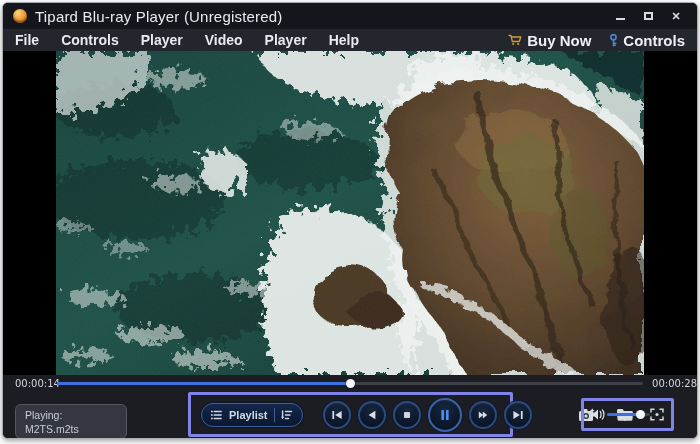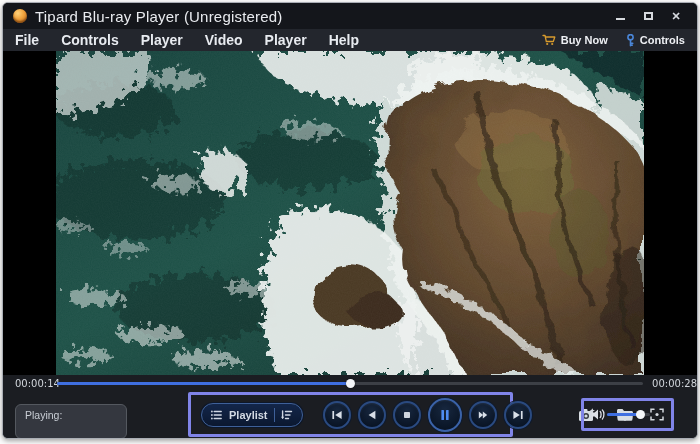--- a/index.html
+++ b/index.html
@@ -21,21 +21,21 @@
   .win-btns { margin-left:auto; display:flex; align-items:center; gap:14px; padding-right:4px; }
   .win-btn { width:14px; height:12px; display:flex; align-items:center; justify-content:center; cursor:pointer; }
   .glyph-min { width:9px; height:2px; background:#d6d9de; margin-top:6px; }
   .glyph-max { width:9px; height:8px; border:2px solid #d6d9de; }
   .glyph-close { color:#d6d9de; font-size:11px; font-weight:bold; line-height:1; }
 
   
   .menubar { height:22px; background:#23262d; display:flex; align-items:center; padding:0 12px; gap:22px; flex:0 0 auto; }
   .menu-item { color:#e8ebf0; font-size:14px; font-weight:600; cursor:pointer;text-align:center; }
   .menubar-right { margin-left:auto; display:flex; align-items:center; gap:18px; }
-  .mb-link { display:flex; align-items:center; gap:5px; color:#eef0f4; font-size:11px; font-weight:600; cursor:pointer; }
+  .mb-link { display:flex; align-items:center; gap:5px; color:#eef0f4; font-size:15px; font-weight:600; cursor:pointer; }
   .mb-link svg { display:block; }
 
   
   .video-area { flex:1 1 auto; background:#000; position:relative; display:flex; justify-content:center; align-items:stretch; min-height:0; }
   .video-stage { width:588px; height:100%; position:relative; }
   .video-stage svg { width:100%; height:100%; display:block; }
 
   
   .seek-row { height:17px; flex:0 0 auto; position:relative; background:#1b1d22; }
   .time { position:absolute; top:3px; color:#d2d6dc; font-size:10px; font-family:"DejaVu Sans", sans-serif; }
@@ -214,20 +214,21 @@
         <div class="seek-knob"></div>
       </div>
     </div>
     <span class="time right">00:00:28</span>
   </div>
 
   <div class="control-row">
 
     <div class="now-playing">
       <div>Playing:</div>
+      <div>M2TS.m2ts</div>
     </div>
 
     <div class="annot center-annot">
       <div class="playlist-btn">
         <svg width="12" height="10" viewBox="0 0 12 10">
             <g stroke="#cfd6e2" stroke-width="1.4" stroke-linecap="round">
               <path d="M3.2 1.5h7M3.2 5h7M3.2 8.5h7"></path>
             </g>
             <g fill="#cfd6e2">
               <circle cx="0.9" cy="1.5" r="0.9"></circle>

